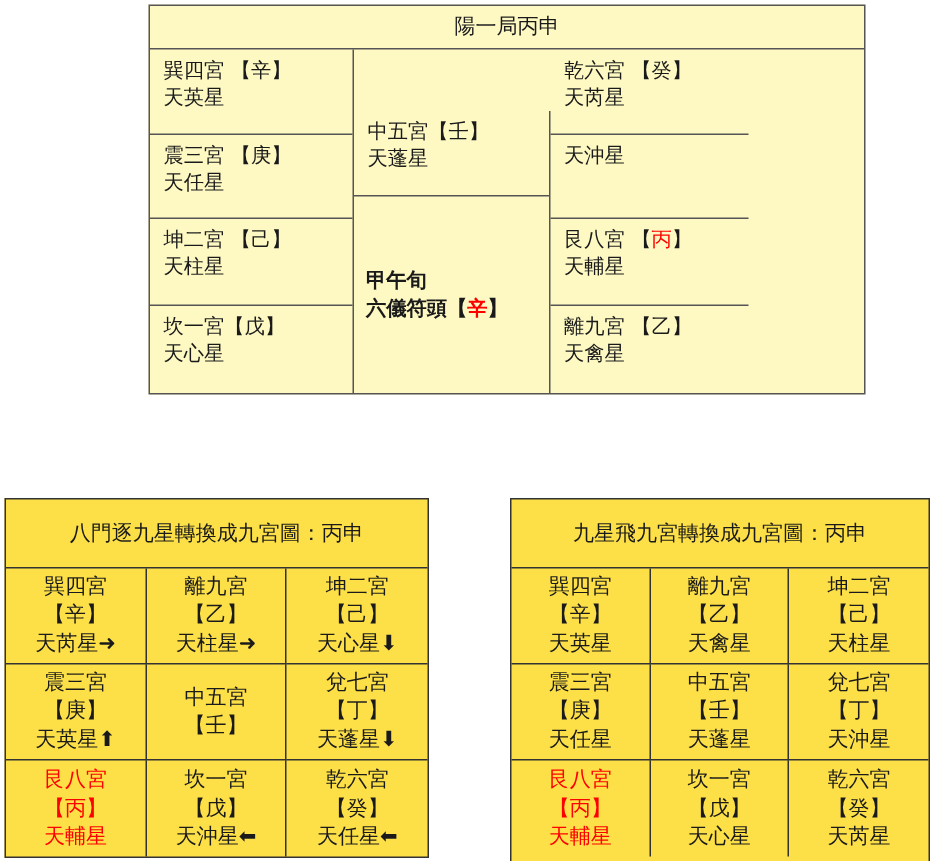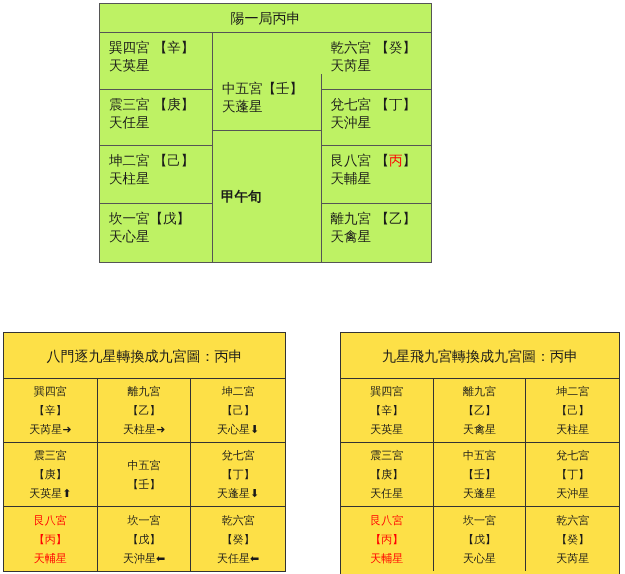--- a/index.html
+++ b/index.html
@@ -14,24 +14,24 @@
     font-family: "DejaVu Sans", "Liberation Sans", sans-serif;
     color: #1a1a1a;
     overflow: hidden;
   }
 
   
   #top-chart {
     position: absolute;
     left: 99px;
     top: 3px;
-    width: 333px;
+    width: 478px;
     border: 1px solid #555555;
     box-sizing: border-box;
-    background: #bef264;
+    background: #fef9c3;
   }
   #top-title {
     height: 29px;
     line-height: 29px;
     text-align: center;
     font-size: 14px;
     border-bottom: 1px solid #555555;
     box-sizing: border-box;
   }
   #top-body {
@@ -102,21 +102,21 @@
     box-sizing: border-box;
   }
   .bt-cell {
     box-sizing: border-box;
     border-right: 1px solid #333333;
     border-bottom: 1px solid #333333;
     display: flex;
     flex-direction: column;
     align-items: center;
     justify-content: center;
-    font-size: 11px;
+    font-size: 14px;
     line-height: 19px;
     text-align: right;
   }
   .bt-cell:nth-child(3n) { border-right: none; }
   .bt-cell:nth-child(n+7) { border-bottom: none; }
   .bt-cell span { white-space: nowrap; display: block; }
   .bt-cell.redcell { color: #ff0000; }
 </style>
 </head>
 <body>
@@ -146,30 +146,30 @@
       </div>
     </div>
 
     <div id="top-col-mid" class="top-col">
       <div class="top-cell r1">
         <div class="l1">中五宮【壬】</div>
         <div class="l2">天蓬星</div>
       </div>
       <div id="mid-merged">
         <div>甲午旬</div>
+        <div><span> 六儀符頭【</span><span class="red">辛</span><span>】</span></div>
       </div>
     </div>
 
     <div id="top-col-right" class="top-col">
       <div class="top-cell r1">
         <div class="l1">乾六宮 【癸】</div>
         <div class="l2">天芮星</div>
       </div>
       <div class="top-cell r2">
-        <div class="l1">兌七宮 【丁】</div>
         <div class="l2">天沖星</div>
       </div>
       <div class="top-cell r3">
         <div class="l1"><span>艮八宮 【</span><span class="red">丙</span><span>】</span></div>
         <div class="l2">天輔星</div>
       </div>
       <div class="top-cell r4 last">
         <div class="l1">離九宮 【乙】</div>
         <div class="l2">天禽星</div>
       </div>

